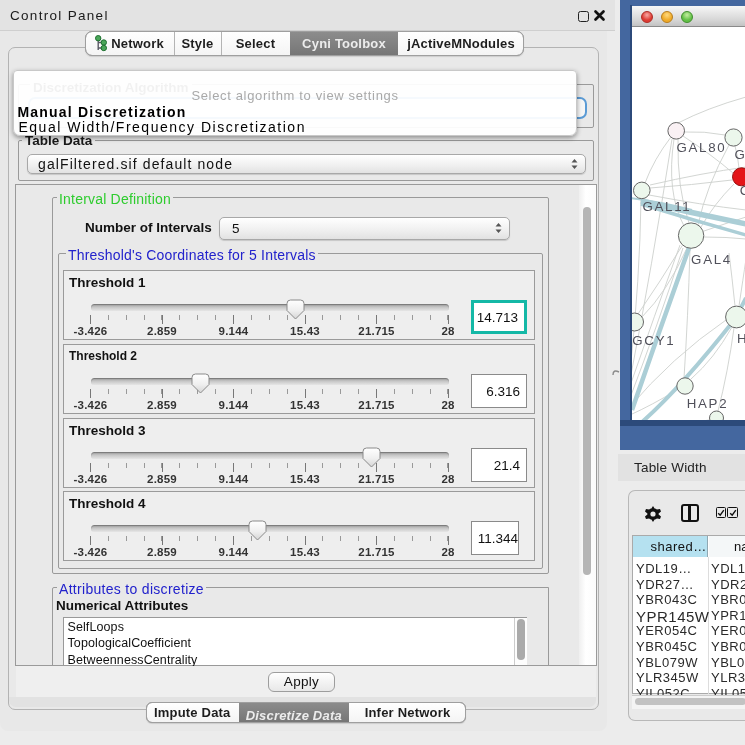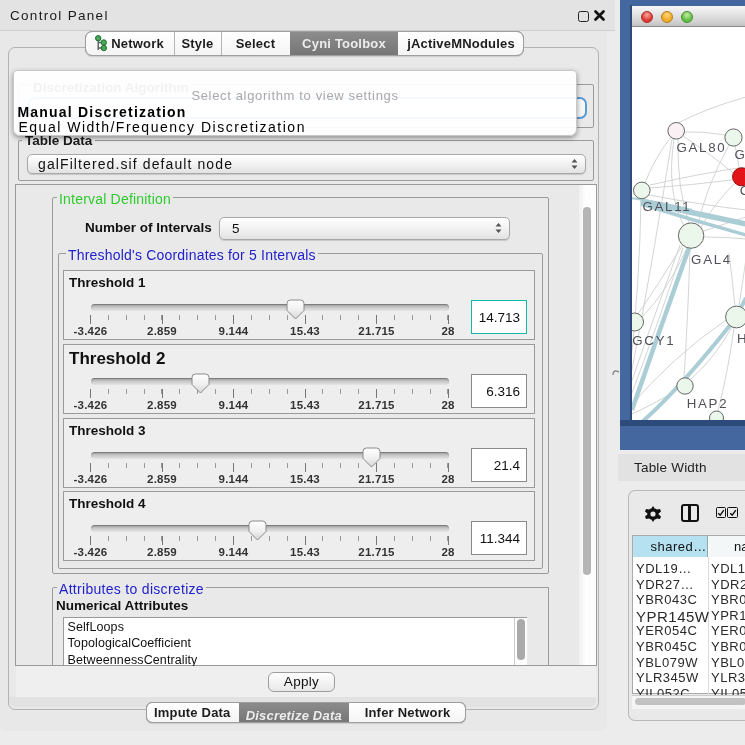--- a/index.html
+++ b/index.html
@@ -89,23 +89,23 @@
 <svg class="abs" style="left:285.5px;top:299px;" width="19" height="21" viewBox="0 0 19 21">
     <defs>
       <linearGradient id="tg1" x1="0" y1="0" x2="0" y2="1">
         <stop offset="0" stop-color="#ffffff"></stop>
         <stop offset="0.55" stop-color="#efefef"></stop>
         <stop offset="1" stop-color="#d5d5d5"></stop>
       </linearGradient>
     </defs>
     <path d="M1 4.5 Q1 1 4.5 1 L14.5 1 Q18 1 18 4.5 L18 11.5 L9.5 20 L1 11.5 Z" fill="url(#tg1)" stroke="#8a8a8a" stroke-width="1"></path>
   </svg>
-<div class="abs" style="left:471px;top:300px;width:56px;height:34px;background:#fff;border:1px solid #14b8a6;box-sizing:border-box;display:flex;align-items:center;justify-content:flex-end;padding-right:6px;font-size:13.5px;color:#111;">14.713</div>
+<div class="abs" style="left:471px;top:300px;width:56px;height:34px;background:#fff;border:3px solid #14b8a6;box-sizing:border-box;display:flex;align-items:center;justify-content:flex-end;padding-right:6px;font-size:13.5px;color:#111;">14.713</div>
 <div class="abs" style="left:63px;top:344px;width:472px;height:70px;border:1px solid #9a9a9a;background:#eeeeee;box-sizing:border-box;"></div>
-<div class="abs b" style="left:69px;top:349px;font-size:17px;color:#111;">Threshold 2</div>
+<div class="abs b" style="left:69px;top:349px;font-size:12px;color:#111;">Threshold 2</div>
 <div class="abs" style="left:90.5px;top:378px;width:358px;height:6.5px;border-radius:3.5px;background:linear-gradient(#9b9b9b,#c6c6c6 45%,#e6e6e6);box-shadow:inset 0 1px 1px rgba(0,0,0,0.25);"></div>
 <div class="abs" style="left:90px;top:388.5px;width:359px;height:5.5px;background:repeating-linear-gradient(to right,#999 0 1px,transparent 1px 17.875px);"></div>
 <div class="abs" style="left:90.0px;top:388.5px;width:1px;height:9.5px;background:#777;"></div>
 <div class="abs b" style="left:90.5px;top:399px;transform:translateX(-50%);font-size:11.5px;letter-spacing:0.2px;color:#333;">-3.426</div>
 <div class="abs" style="left:161.5px;top:388.5px;width:1px;height:9.5px;background:#777;"></div>
 <div class="abs b" style="left:162.0px;top:399px;transform:translateX(-50%);font-size:11.5px;letter-spacing:0.2px;color:#333;">2.859</div>
 <div class="abs" style="left:233.0px;top:388.5px;width:1px;height:9.5px;background:#777;"></div>
 <div class="abs b" style="left:233.5px;top:399px;transform:translateX(-50%);font-size:11.5px;letter-spacing:0.2px;color:#333;">9.144</div>
 <div class="abs" style="left:304.5px;top:388.5px;width:1px;height:9.5px;background:#777;"></div>
 <div class="abs b" style="left:305.0px;top:399px;transform:translateX(-50%);font-size:11.5px;letter-spacing:0.2px;color:#333;">15.43</div>
@@ -170,21 +170,21 @@
 <svg class="abs" style="left:247.5px;top:520px;" width="19" height="21" viewBox="0 0 19 21">
     <defs>
       <linearGradient id="tg4" x1="0" y1="0" x2="0" y2="1">
         <stop offset="0" stop-color="#ffffff"></stop>
         <stop offset="0.55" stop-color="#efefef"></stop>
         <stop offset="1" stop-color="#d5d5d5"></stop>
       </linearGradient>
     </defs>
     <path d="M1 4.5 Q1 1 4.5 1 L14.5 1 Q18 1 18 4.5 L18 11.5 L9.5 20 L1 11.5 Z" fill="url(#tg4)" stroke="#8a8a8a" stroke-width="1"></path>
   </svg>
-<div class="abs" style="left:471px;top:521px;width:56px;height:34px;background:#fff;border:1px solid #8a8a8a;box-sizing:border-box;display:flex;align-items:center;justify-content:flex-end;padding-right:6px;font-size:13.5px;color:#111;">11.344</div>
+<div class="abs" style="left:471px;top:521px;width:48px;height:34px;background:#fff;border:1px solid #8a8a8a;box-sizing:border-box;display:flex;align-items:center;justify-content:flex-end;font-size:13.5px;color:#111;">11.344</div>
 <div class="abs" style="left:52px;top:587px;width:495px;height:78px;border:1px solid #9a9a9a;border-top-left-radius:2px;"></div>
 <div class="abs" style="left:57px;top:581px;font-size:14px;letter-spacing:0.3px;color:#2222cc;background:#e9e9e9;padding:0 2px;">Attributes to discretize</div>
 <div class="abs b" style="left:56px;top:598px;font-size:13.5px;color:#111;">Numerical Attributes</div>
 <div class="abs" style="left:63px;top:617px;width:464px;height:48.5px;background:#fff;border:1px solid #999;box-sizing:border-box;"></div>
 <div class="abs" style="left:67.5px;top:620px;font-size:12.5px;letter-spacing:0.1px;color:#111;">SelfLoops</div>
 <div class="abs" style="left:67.5px;top:636px;font-size:12.5px;letter-spacing:0.1px;color:#111;">TopologicalCoefficient</div>
 <div class="abs" style="left:67.5px;top:653px;font-size:12.5px;letter-spacing:0.1px;color:#111;">BetweennessCentrality</div>
 <div class="abs" style="left:514px;top:618px;width:12px;height:46.5px;background:#fdfdfd;border-left:1px solid #ccc;"></div>
 <div class="abs" style="left:516.5px;top:619px;width:8px;height:41px;background:#aaa;border-radius:4px;"></div>
 <div class="abs" style="left:16px;top:666px;width:580px;height:31px;background:#efefef;"></div>

